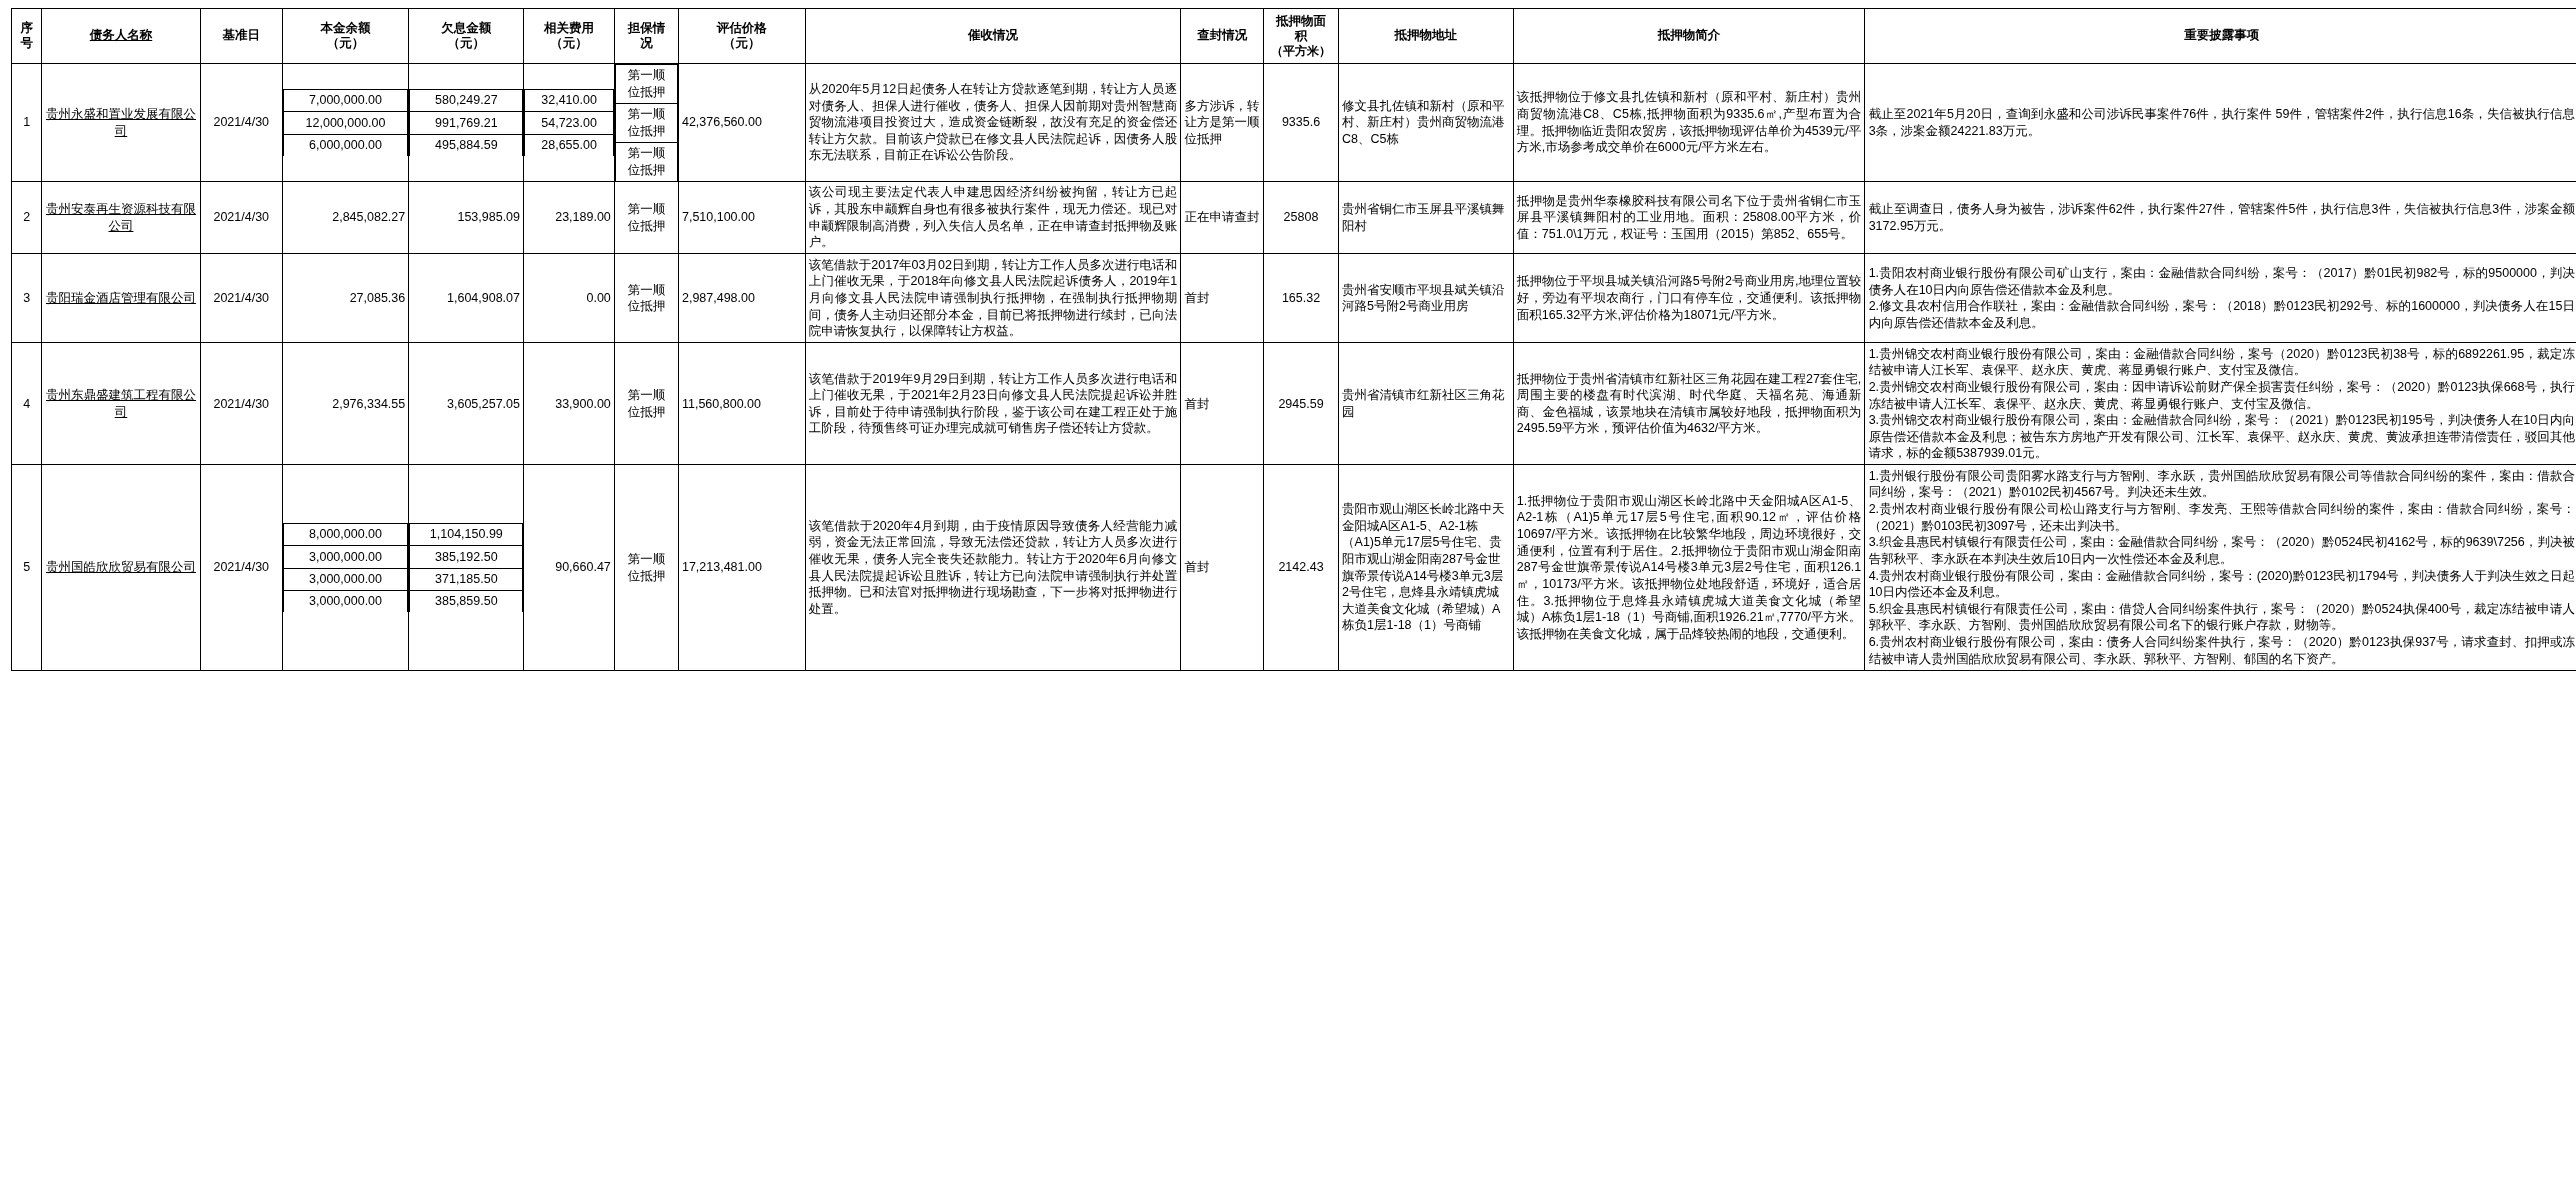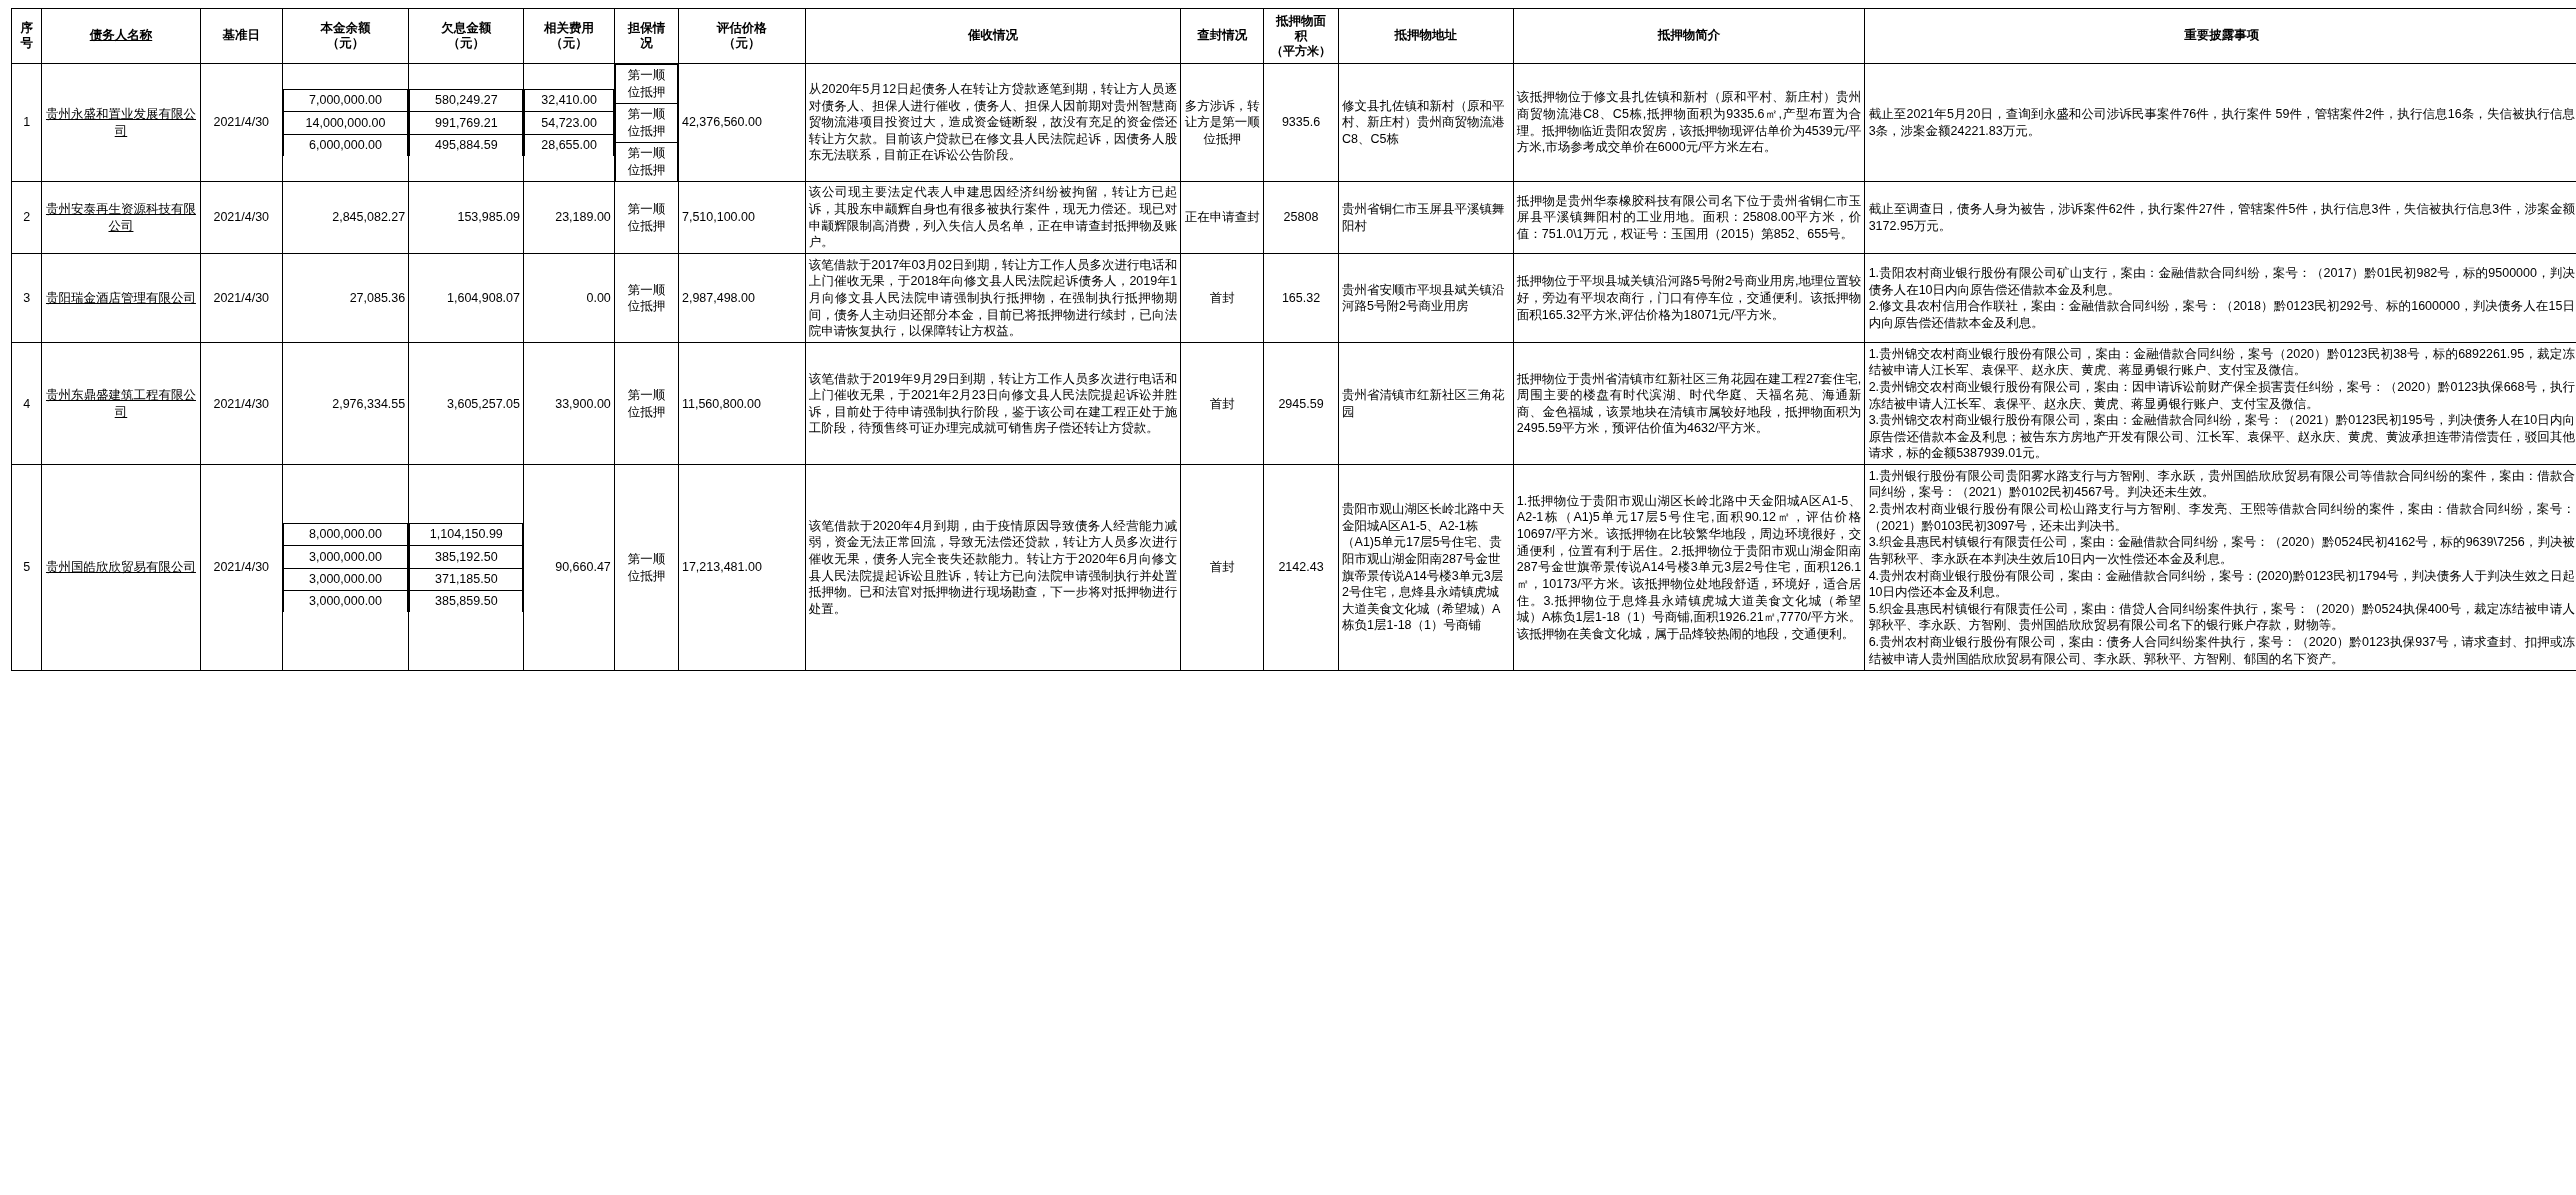--- a/index.html
+++ b/index.html
@@ -47,21 +47,21 @@
   }
   .c-seq      { width: 24px;  text-align: center; }
   .c-name     { width: 153px; text-align: center; text-decoration: underline; }
   .c-date     { width: 76px;  text-align: center; }
   .c-principal{ width: 121px; text-align: right; }
   .c-interest { width: 109px; text-align: right; }
   .c-fee      { width: 85px; text-align: right; }
   .c-guar     { width: 58px;  text-align: center; }
   .c-eval     { width: 121px; text-align: left; }
   .c-collect  { width: 370px; text-align: left; }
-  .c-seal     { width: 77px;  text-align: center; }
+  .c-seal     { width: 77px;  }
   .c-area     { width: 69px;  text-align: center; }
   .c-addr     { width: 169px; text-align: left; }
   .c-intro    { width: 346px; text-align: left; }
   .c-disc     { width: 708px; text-align: left; }
 
   .nested {
     border-collapse: collapse;
     width: 100%;
     table-layout: fixed;
   }
@@ -129,21 +129,21 @@
         <td class="c-seq">1</td>
         <td class="c-name">贵州永盛和置业发展有限公司</td>
         <td class="c-date">2021/4/30</td>
         <td class="c-principal sub-wrap">
           <table class="nested">
             <tbody>
                 <tr>
                   <td class="num-cell">7,000,000.00</td>
                 </tr>
             <tr>
-                  <td class="num-cell">14,000,000.00</td>
+                  <td class="num-cell">12,000,000.00</td>
                 </tr>
             <tr>
                   <td class="num-cell">6,000,000.00</td>
                 </tr>
           </tbody>
             </table>
         </td>
         <td class="c-interest sub-wrap">
           <table class="nested">
             <tbody>

